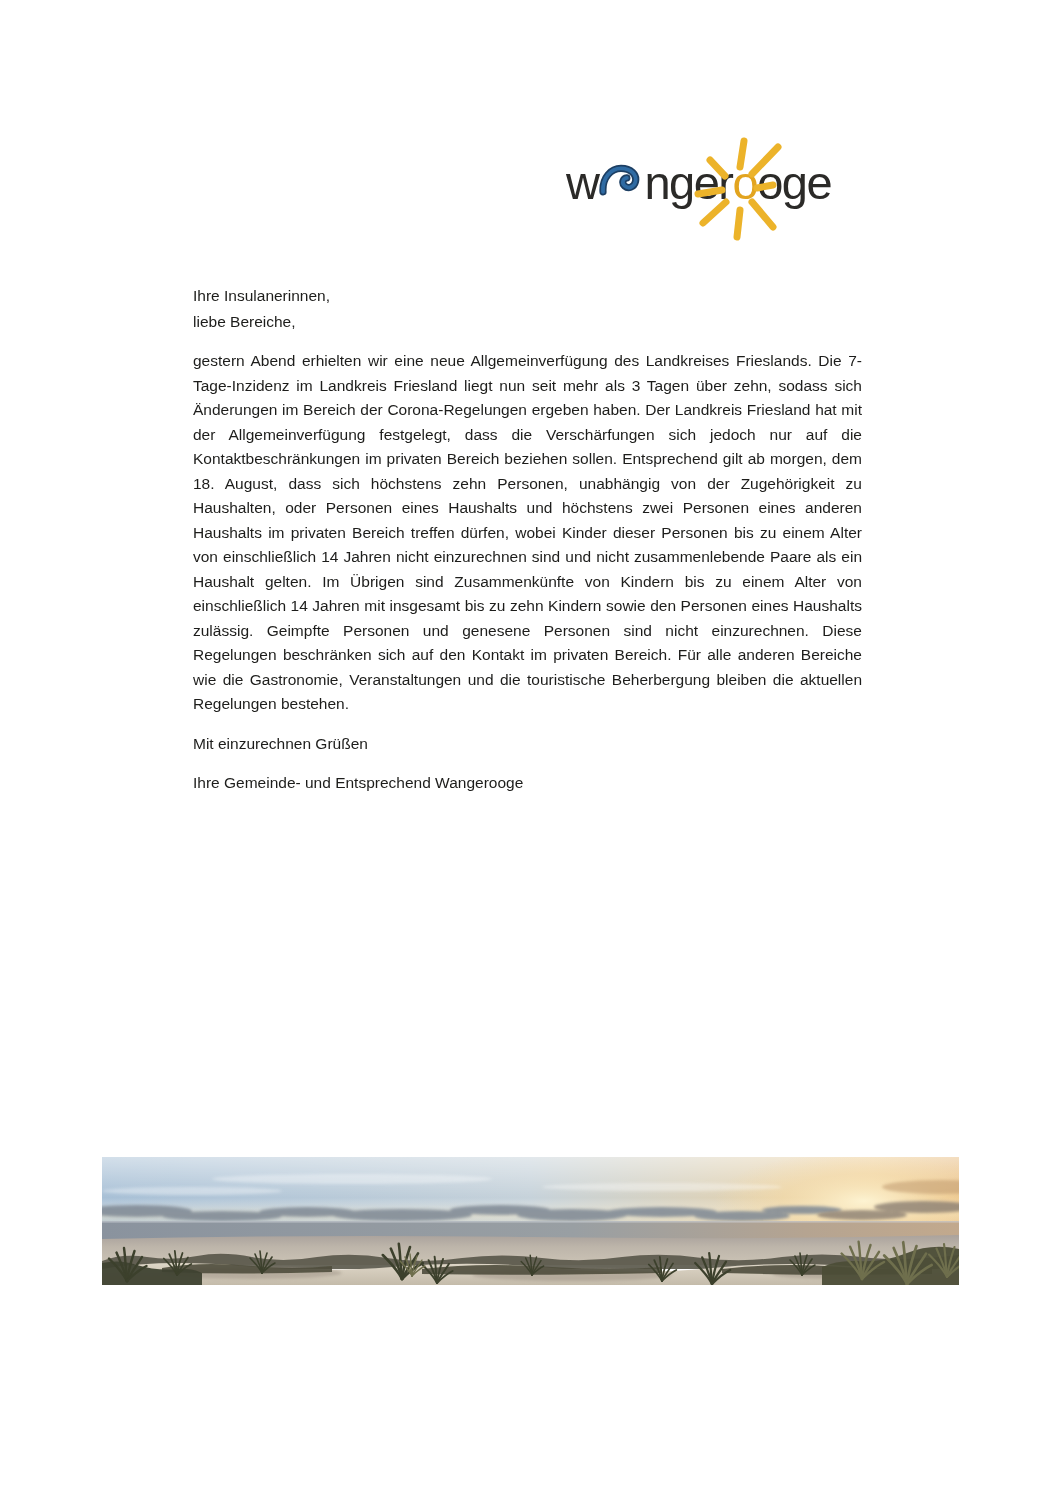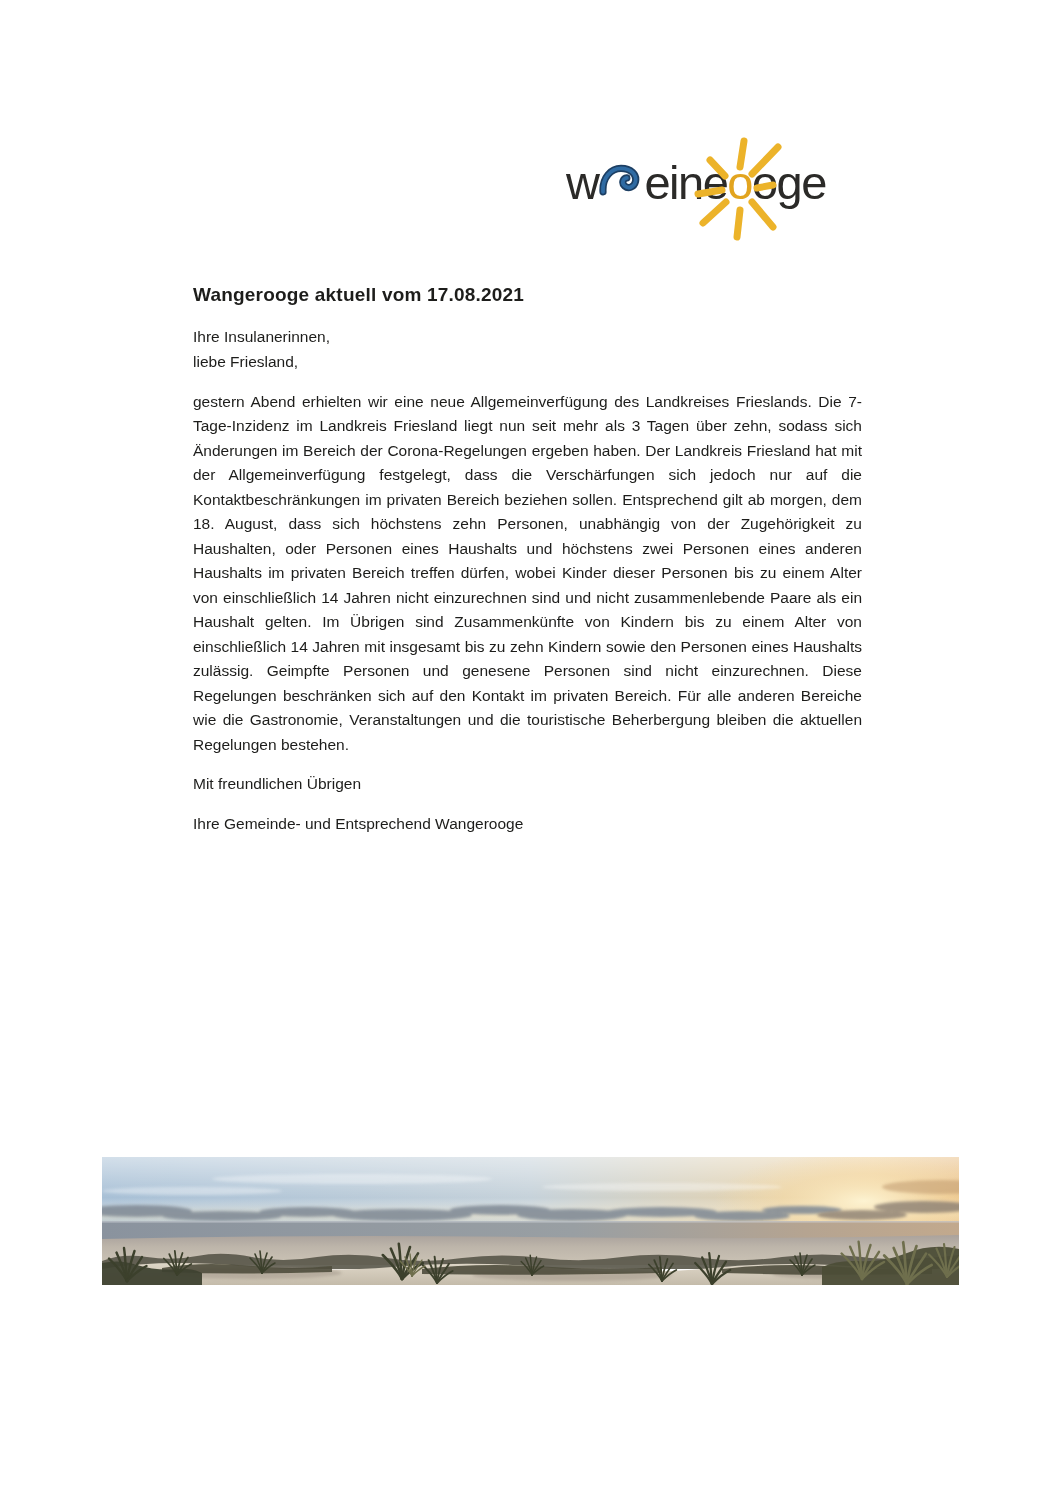--- a/index.html
+++ b/index.html
@@ -53,47 +53,46 @@
 <body>
 
 <div class="page">
 
   <div class="logo">
     <span>w</span>
     <svg class="wave-svg" viewBox="0 0 48 40" aria-hidden="true">
       <path d="M4 32 C3 16 13 6 24 6 C35 6 42 13 40 21 C38.5 27 32 29 28 25.5 C24.5 22.5 26 17 30.5 16.5" fill="none" stroke="#1d3f63" stroke-width="8" stroke-linecap="round"></path>
       <path d="M4 32 C3 16 13 6 24 6 C35 6 42 13 40 21 C38.5 27 32 29 28 25.5 C24.5 22.5 26 17 30.5 16.5" fill="none" stroke="#2f6ba3" stroke-width="4.2" stroke-linecap="round"></path>
     </svg>
-    <span>eine</span>
+    <span>nger</span>
     <span class="sun-o">o</span>
     <span>oge</span>
     <svg class="rays-svg" viewBox="0 0 112 116" aria-hidden="true">
       <g stroke="#ecb32a" stroke-width="7" stroke-linecap="round" fill="none">
         <line x1="41" y1="44" x2="26" y2="28"></line>
         <line x1="56" y1="35" x2="60" y2="9"></line>
         <line x1="68" y1="42" x2="94" y2="15"></line>
         <line x1="73" y1="56" x2="89" y2="53"></line>
         <line x1="68" y1="70" x2="89" y2="95"></line>
         <line x1="56" y1="78" x2="53" y2="105"></line>
         <line x1="42" y1="70" x2="19" y2="91"></line>
         <line x1="38" y1="58" x2="14" y2="62"></line>
       </g>
     </svg>
   </div>
 
   <div class="content">
-    <h1>Wangerooge aktuell vom 17.08.2021</h1>
 
     <p class="salutation">
       <span>Ihre Insulanerinnen,</span><br>
-      <span>liebe Friesland,</span>
+      <span>liebe Bereiche,</span>
     </p>
 
     <p class="justify">gestern Abend erhielten wir eine neue Allgemeinverfügung des Landkreises Frieslands. Die 7-Tage-Inzidenz im Landkreis Friesland liegt nun seit mehr als 3 Tagen über zehn, sodass sich Änderungen im Bereich der Corona-Regelungen ergeben haben. Der Landkreis Friesland hat mit der Allgemeinverfügung festgelegt, dass die Verschärfungen sich jedoch nur auf die Kontaktbeschränkungen im privaten Bereich beziehen sollen. Entsprechend gilt ab morgen, dem 18. August, dass sich höchstens zehn Personen, unabhängig von der Zugehörigkeit zu Haushalten, oder Personen eines Haushalts und höchstens zwei Personen eines anderen Haushalts im privaten Bereich treffen dürfen, wobei Kinder dieser Personen bis zu einem Alter von einschließlich 14 Jahren nicht einzurechnen sind und nicht zusammenlebende Paare als ein Haushalt gelten. Im Übrigen sind Zusammenkünfte von Kindern bis zu einem Alter von einschließlich 14 Jahren mit insgesamt bis zu zehn Kindern sowie den Personen eines Haushalts zulässig. Geimpfte Personen und genesene Personen sind nicht einzurechnen. Diese Regelungen beschränken sich auf den Kontakt im privaten Bereich. Für alle anderen Bereiche wie die Gastronomie, Veranstaltungen und die touristische Beherbergung bleiben die aktuellen Regelungen bestehen.</p>
-    <p>Mit freundlichen Übrigen</p>
+    <p>Mit einzurechnen Grüßen</p>
     <p>Ihre Gemeinde- und Entsprechend Wangerooge</p>
   </div>
 
   <div class="photo">
     <svg viewBox="0 0 857 128" preserveAspectRatio="none" aria-hidden="true">
       <defs>
         <linearGradient id="skyH" x1="0" x2="1" y1="0" y2="0">
           <stop offset="0" stop-color="#a8c0d6"></stop>
           <stop offset="0.5" stop-color="#c6d2da"></stop>
           <stop offset="0.75" stop-color="#e0d2b4"></stop>

